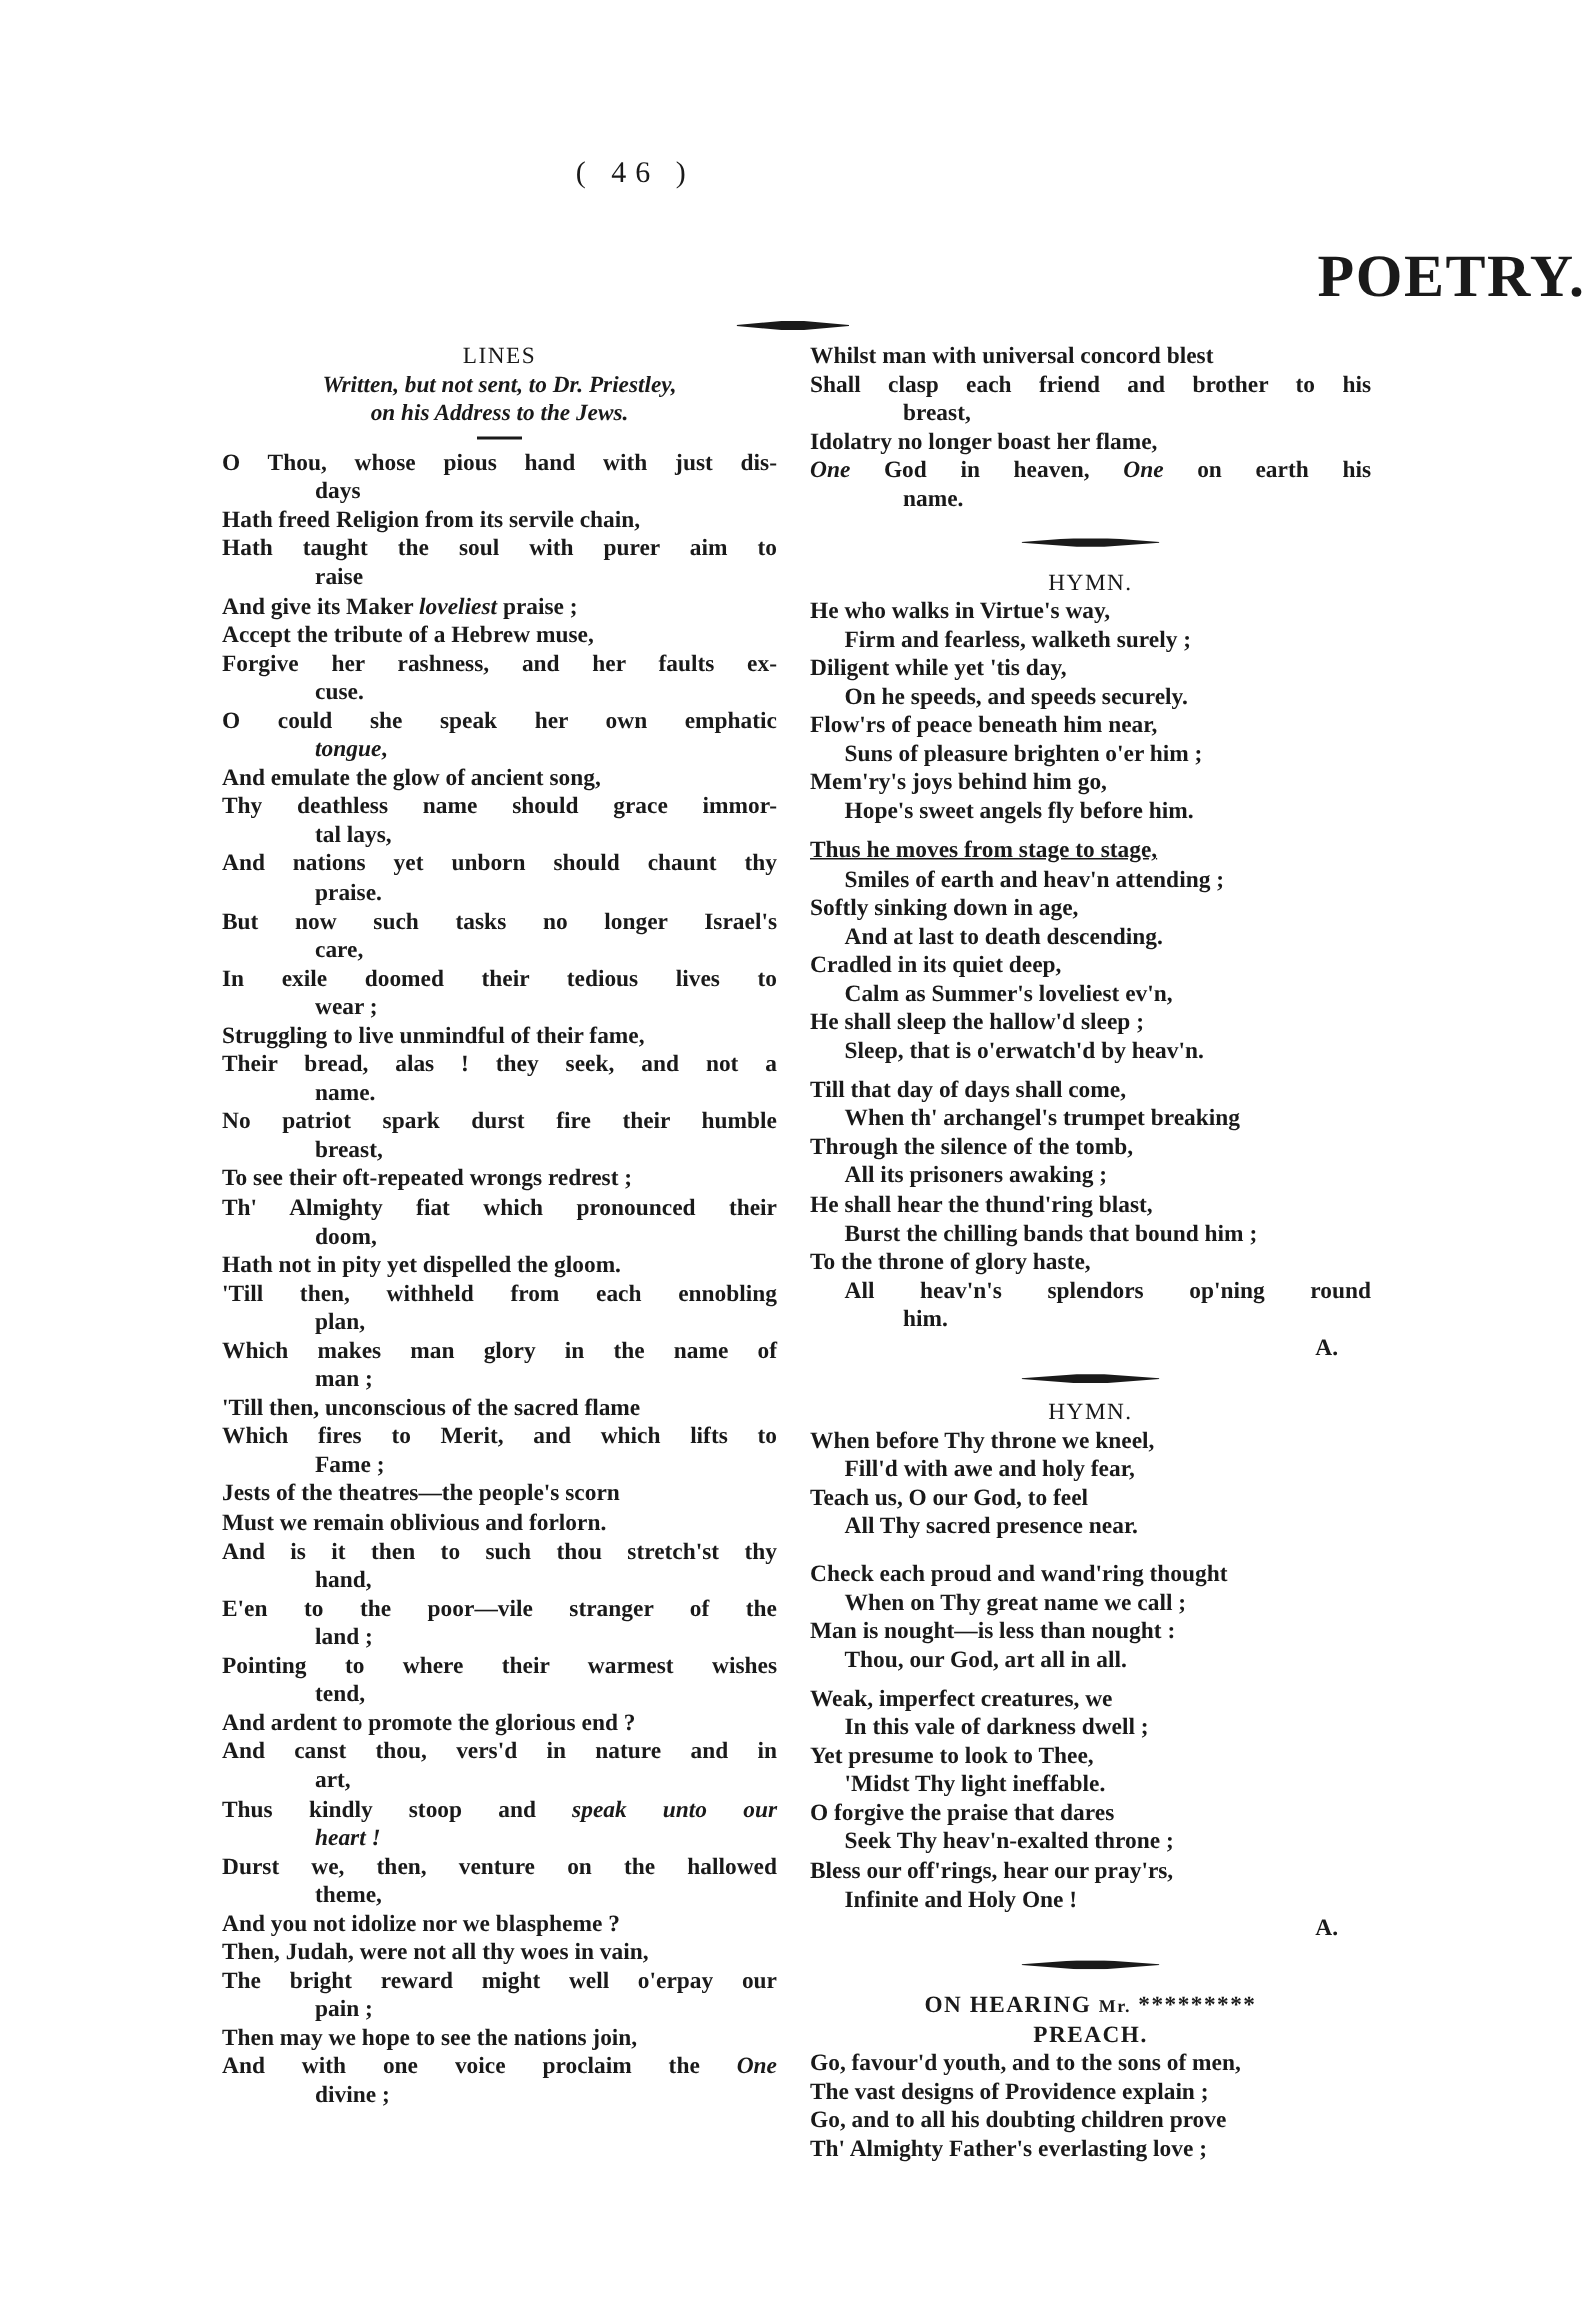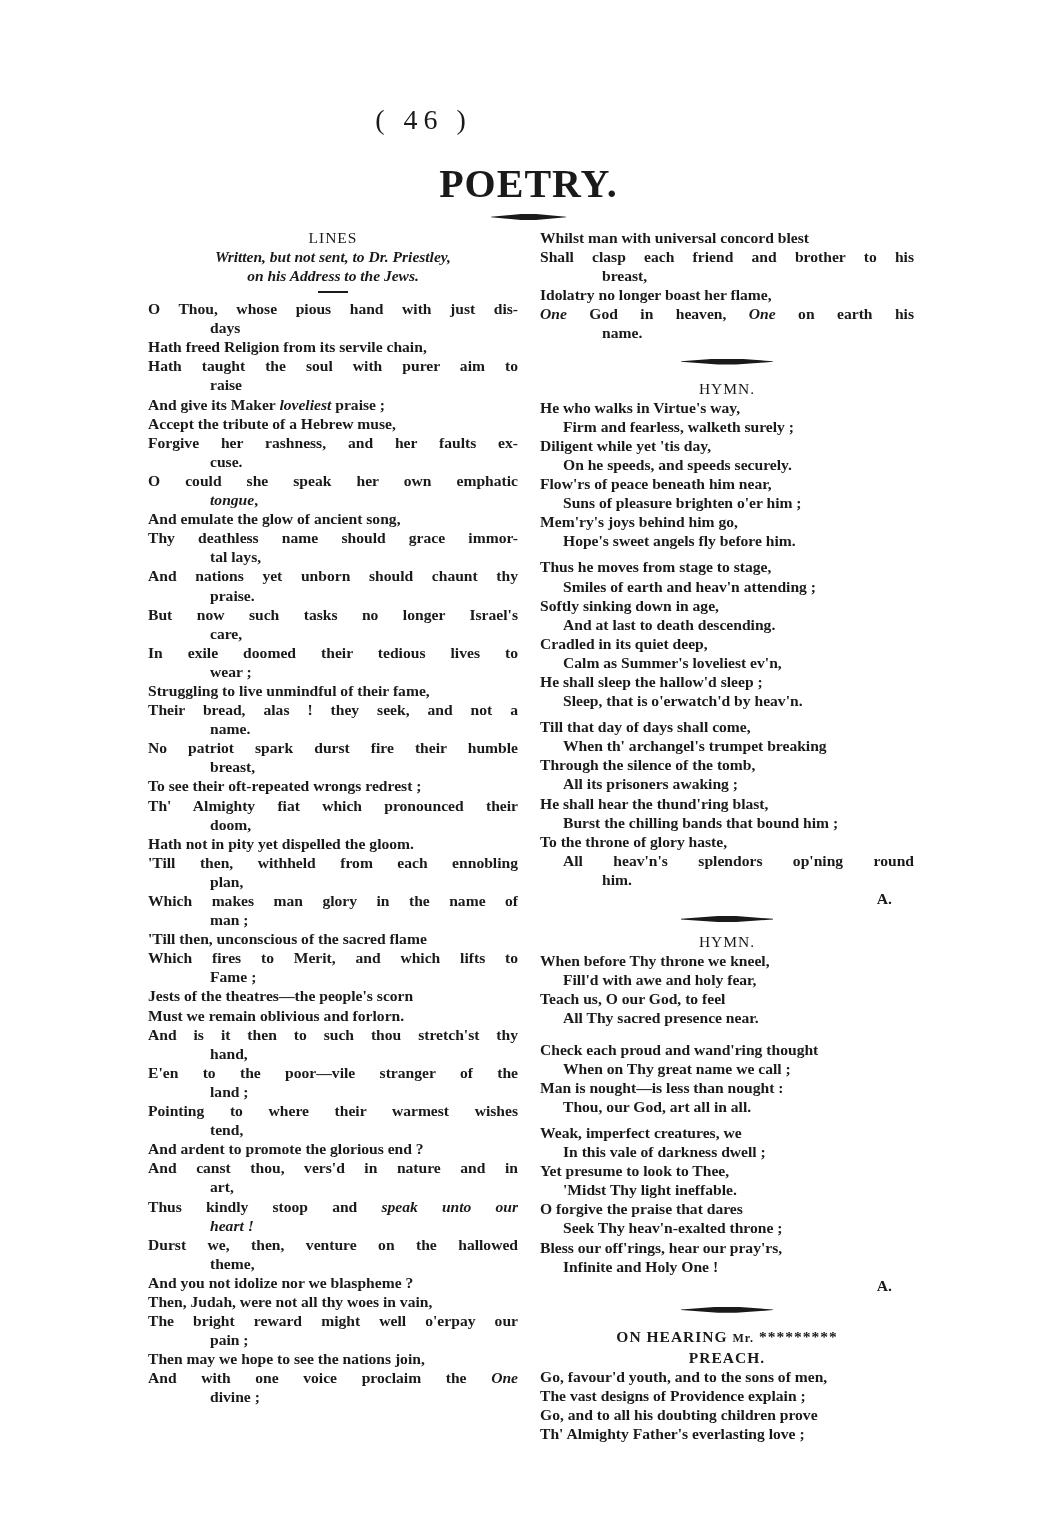--- a/index.html
+++ b/index.html
@@ -3,24 +3,24 @@
 <meta charset="utf-8">
 <style>
   html, body { margin: 0; padding: 0; background: #ffffff; }
   body {
     width: 1057px; height: 1539px; position: relative; overflow: hidden;
     font-family: "DejaVu Serif", "Liberation Serif", serif;
     color: #1a1a1a;
   }
   .page-number {
     position: absolute; top: 104px; left: 0; width: 847px; text-align: center;
-    font-family: "Liberation Serif", serif; font-size: 28px; letter-spacing: 6px;
+    font-family: "Liberation Serif", serif; font-size: 20px; letter-spacing: 6px;
   }
   .section-title {
-    position: absolute; top: 160px; left: 0; width: 1057px; text-align: center;
+    position: absolute; top: 160px; left: 0; width: 1057px; text-align: right;
     font-family: "Liberation Serif", serif; font-weight: bold; font-size: 40px;
     letter-spacing: 1px;
   }
   .ornament {
     height: 6px; background: #1a1a1a; margin: 0 auto;
     clip-path: polygon(0 45%, 40% 0, 60% 0, 100% 45%, 100% 55%, 60% 100%, 40% 100%, 0 55%);
   }
   .ornament.top { position: absolute; top: 214px; left: 491px; width: 75px; }
   .col {
     position: absolute; font-size: 15.6px; line-height: 19.1px;
@@ -134,21 +134,21 @@
   <div id="hymn1">
       <div class="line short" style="text-align-last: left;">He who walks in Virtue's way,</div>
       <div class="line short indent" style="text-align-last: left;">Firm and fearless, walketh surely ;</div>
       <div class="line short" style="text-align-last: left;">Diligent while yet 'tis day,</div>
       <div class="line short indent" style="text-align-last: left;">On he speeds, and speeds securely.</div>
       <div class="line short" style="text-align-last: left;">Flow'rs of peace beneath him near,</div>
       <div class="line short indent" style="text-align-last: left;">Suns of pleasure brighten o'er him ;</div>
       <div class="line short" style="text-align-last: left;">Mem'ry's joys behind him go,</div>
       <div class="line short indent" style="text-align-last: left;">Hope's sweet angels fly before him.</div>
       <div class="stanza-gap"></div>
-      <div class="line short" style="text-align-last: left;">Thus he moves from stage to stage,</div>
+      <div class="line short" style="text-align-last: left; text-decoration: underline;">Thus he moves from stage to stage,</div>
       <div class="line short indent" style="text-align-last: left;">Smiles of earth and heav'n attending ;</div>
       <div class="line short" style="text-align-last: left;">Softly sinking down in age,</div>
       <div class="line short indent" style="text-align-last: left;">And at last to death descending.</div>
       <div class="line short" style="text-align-last: left;">Cradled in its quiet deep,</div>
       <div class="line short indent" style="text-align-last: left;">Calm as Summer's loveliest ev'n,</div>
       <div class="line short" style="text-align-last: left;">He shall sleep the hallow'd sleep ;</div>
       <div class="line short indent" style="text-align-last: left;">Sleep, that is o'erwatch'd by heav'n.</div>
       <div class="stanza-gap"></div>
       <div class="line short" style="text-align-last: left;">Till that day of days shall come,</div>
       <div class="line short indent" style="text-align-last: left;">When th' archangel's trumpet breaking</div>

